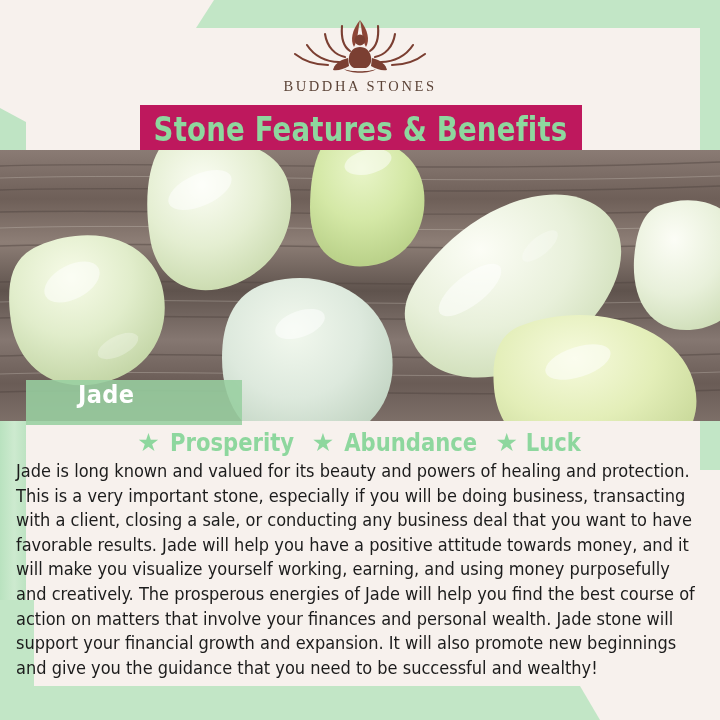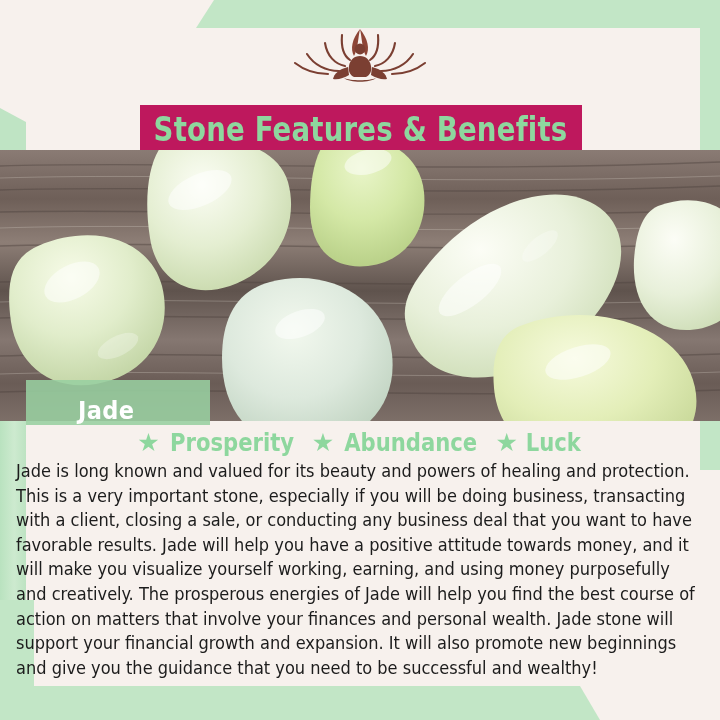--- a/index.html
+++ b/index.html
@@ -75,23 +75,23 @@
   
   #photo{
     position:absolute;top:150px;left:0;width:720px;height:271px;
     overflow:hidden;background:#6b5d57;
   }
   #photo svg{display:block;width:720px;height:271px;}
 
   
   #jade-bar{
     position:absolute;left:26px;top:380px;
-    width:184px;height:45px;
+    width:216px;height:45px;
     background:rgba(152,207,160,.88);
-    display:flex;align-items:flex-end;
+    display:flex;align-items:flex-start;
   }
   #jade-label{
     margin-left:52px;
     font-family:"DejaVu Sans Condensed","Liberation Sans Narrow","Liberation Sans",sans-serif;
     font-size:25px;font-weight:bold;color:#ffffff;
     letter-spacing:.4px;
   }
 
   
   #benefits{
@@ -146,20 +146,21 @@
         <path d="M133 40 C124 47,112 51,100 51"></path>
       </g>
       <g fill="#7b3f32">
         <circle cx="68" cy="26" r="5.4"></circle>
         <path d="M68 33 C62 33,58 37,57 43 C56 48,58 52,62 54 L74 54 C78 52,80 48,79 43 C78 37,74 33,68 33 Z"></path>
         <path d="M56 44 C47 46,42 51,41 56 C46 57,52 55,57 52 Z"></path>
         <path d="M80 44 C89 46,94 51,95 56 C90 57,84 55,79 52 Z"></path>
         <path d="M52 55 C58 58,78 58,84 55 C78 60,58 60,52 55 Z"></path>
       </g>
     </svg>
+    <div id="logo-word">BUDDHA STONES</div>
   </div>
 
   <div id="title-band">
     <div id="title-text">Stone Features &amp; Benefits</div>
   </div>
 
   <div id="photo">
     <svg viewBox="0 0 720 271" preserveAspectRatio="none">
       <defs>
         <linearGradient id="wood" x1="0" y1="0" x2="0" y2="1">

